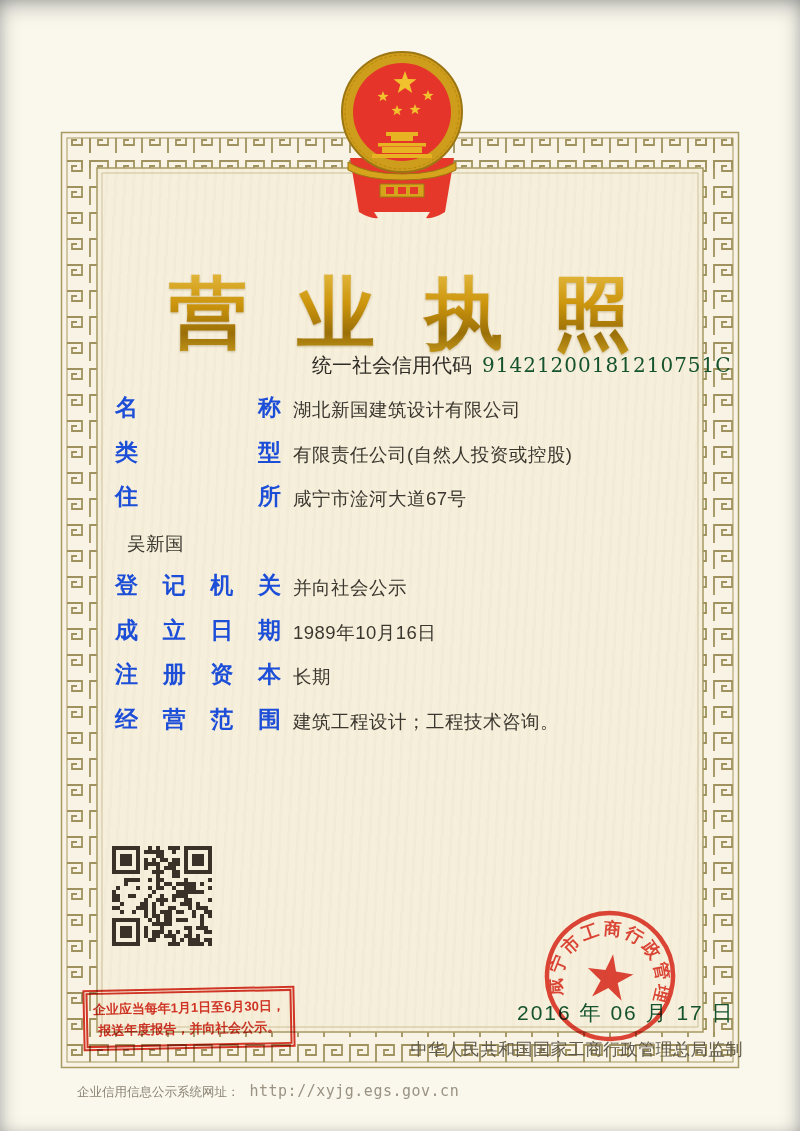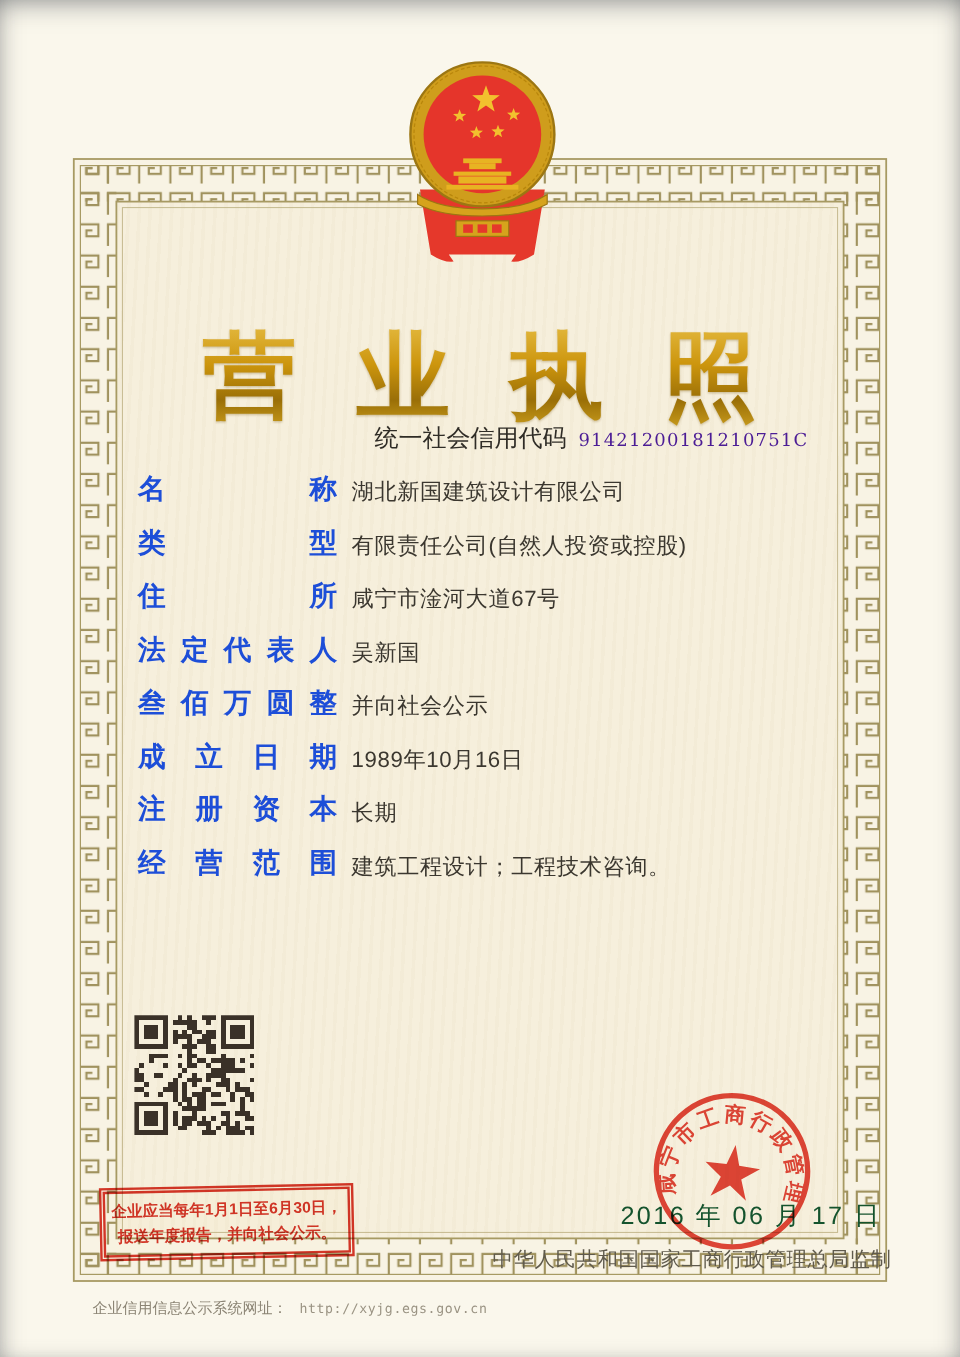--- a/index.html
+++ b/index.html
@@ -23,40 +23,40 @@
     font-size:78px;font-weight:700;letter-spacing:50px;padding-left:50px;box-sizing:border-box;
     color:#b8860b;white-space:nowrap;margin-top:40px;
   }
   @supports (-webkit-background-clip: text){
     .title{background:linear-gradient(180deg,#e9c14a 0%,#cc950d 40%,#9a6f07 68%,#dcae25 100%);
       -webkit-background-clip:text;background-clip:text;color:transparent;
       filter:drop-shadow(0 1px 1px rgba(120,85,10,.35));}
   }
   .credit-line{position:absolute;left:312px;top:352px;z-index:5;white-space:nowrap;
     color:#2f2c26;font-size:20px;}
-  .credit-line .code{font-family:"DejaVu Serif","Liberation Serif",serif;font-size:15px;letter-spacing:1px;margin-left:10px;color:#4c1d95;}
+  .credit-line .code{font-family:"DejaVu Serif","Liberation Serif",serif;font-size:20px;letter-spacing:1px;margin-left:10px;color:#14532d;}
   .fields{position:absolute;left:115px;top:394px;width:566px;z-index:5;}
   .row{display:flex;align-items:flex-start;height:44.5px;}
   .flabel{width:166px;flex:none;font-size:23px;font-weight:600;color:#1d4ed8;
     text-align:justify;text-align-last:justify;line-height:1.15;}
   .fvalue{margin-left:12px;font-size:18.5px;color:#3b372f;padding-top:3px;letter-spacing:.5px;}
   .qr{position:absolute;left:112px;top:846px;z-index:5;}
   .reg-label{position:absolute;left:412px;top:951px;z-index:5;font-size:23px;font-weight:600;
     color:#2d2a24;letter-spacing:13px;white-space:nowrap;}
   .issue-date{position:absolute;left:517px;top:999px;z-index:5;font-size:21px;color:#14532d;
     letter-spacing:2px;white-space:nowrap;}
   .stamp{position:absolute;left:536px;top:902px;width:148px;height:148px;z-index:7;
     transform:rotate(8deg);opacity:.9;mix-blend-mode:multiply;}
   .notice{position:absolute;left:83px;top:988px;z-index:8;transform:rotate(-1.2deg);
     border:5px double #d8382b;color:#d8382b;background:rgba(255,250,240,.25);
     font-size:13px;font-weight:600;line-height:1.65;text-align:center;
     padding:4px 5px;white-space:nowrap;mix-blend-mode:multiply;}
   .footer-left{position:absolute;left:77px;top:1082px;z-index:5;font-size:12.5px;color:#8b8474;white-space:nowrap;}
   .footer-left .url{font-family:"DejaVu Sans Mono","Liberation Mono",monospace;
-    font-size:11px;color:#9a9383;margin-left:10px;letter-spacing:.5px;}
+    font-size:15px;color:#9a9383;margin-left:10px;letter-spacing:.5px;}
   .footer-right{position:absolute;right:57px;top:1038px;z-index:5;font-size:17px;
     color:#5f5a4c;letter-spacing:.5px;white-space:nowrap;}
 </style>
 </head>
 <body>
 
 <div class="page">
 
   <svg class="frame-svg" width="680" height="938" viewBox="0 0 680 938">
     <defs>
@@ -110,25 +110,24 @@
     </div>
     <div class="row">
       <span class="flabel">类型</span>
       <span class="fvalue">有限责任公司(自然人投资或控股)</span>
     </div>
     <div class="row">
       <span class="flabel">住所</span>
       <span class="fvalue">咸宁市淦河大道67号</span>
     </div>
     <div class="row">
-      <span class="flabel">法定代表人</span>
       <span class="fvalue">吴新国</span>
     </div>
     <div class="row">
-      <span class="flabel">叁佰万圆整</span>
+      <span class="flabel">登记机关</span>
       <span class="fvalue">并向社会公示</span>
     </div>
     <div class="row">
       <span class="flabel">成立日期</span>
       <span class="fvalue">1989年10月16日</span>
     </div>
     <div class="row">
       <span class="flabel">注册资本</span>
       <span class="fvalue">长期</span>
     </div>

